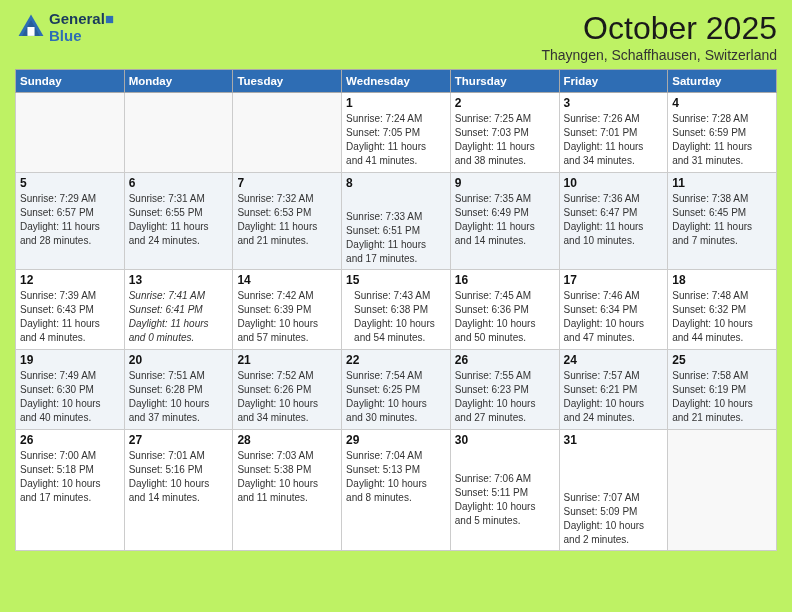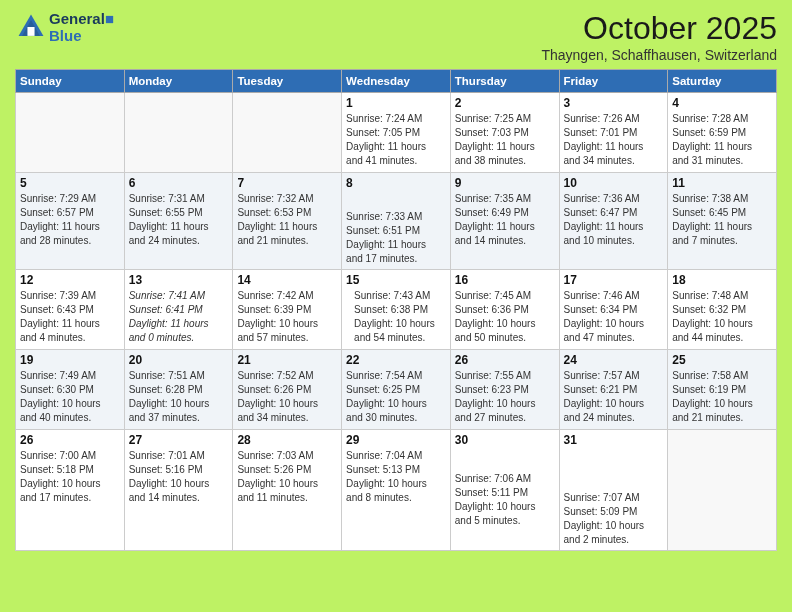--- a/index.html
+++ b/index.html
@@ -318,21 +318,21 @@
           <td>
             <span class="day-number">27</span>
             <div class="day-info" style="white-space: pre-line;">Sunrise: 7:01 AM
 Sunset: 5:16 PM
 Daylight: 10 hours
 and 14 minutes.</div>
           </td>
           <td>
             <span class="day-number">28</span>
             <div class="day-info" style="white-space: pre-line;">Sunrise: 7:03 AM
-Sunset: 5:26 PM
+Sunset: 5:38 PM
 Daylight: 10 hours
 and 11 minutes.</div>
           </td>
           <td>
             <span class="day-number">29</span>
             <div class="day-info" style="white-space: pre-line;">Sunrise: 7:04 AM
 Sunset: 5:13 PM
 Daylight: 10 hours
 and 8 minutes.</div>
           </td>

